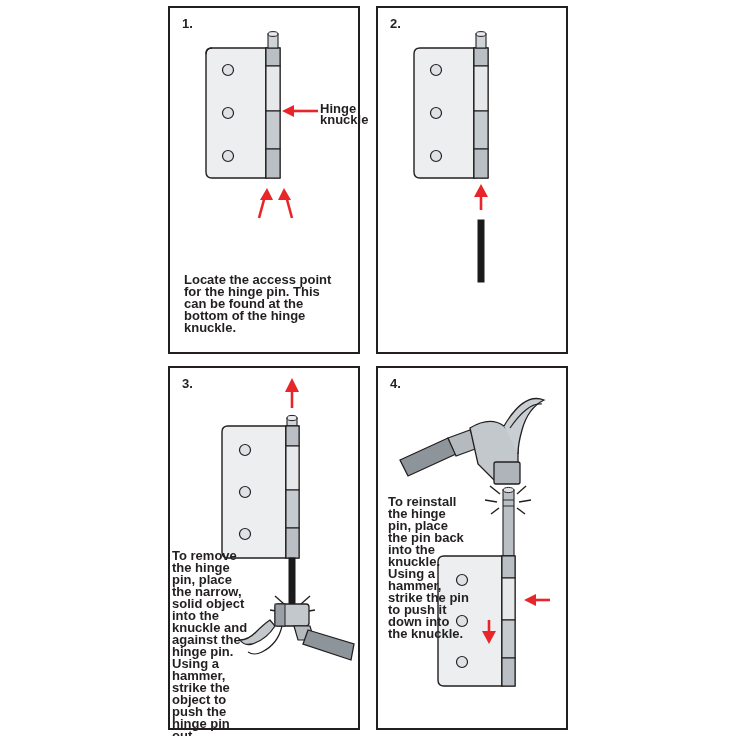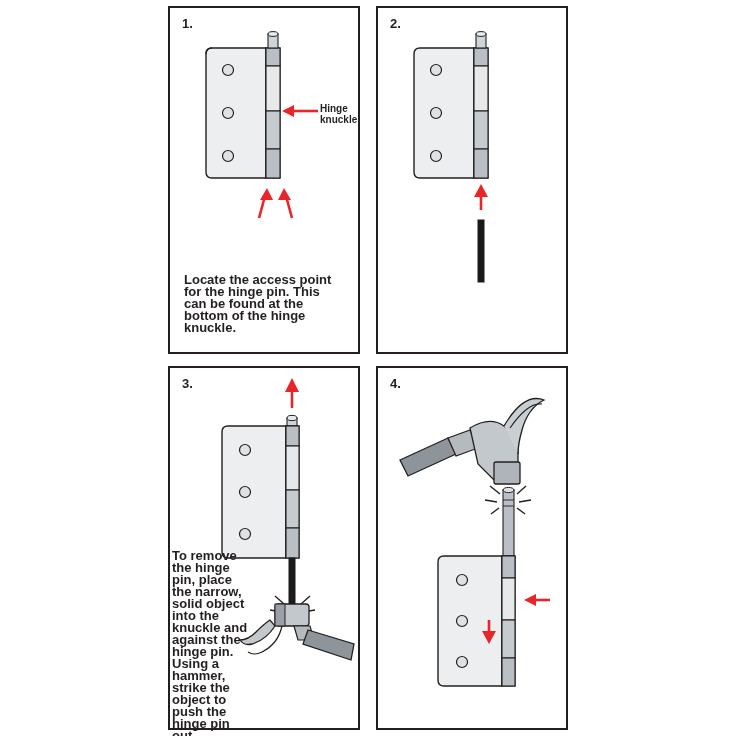--- a/index.html
+++ b/index.html
@@ -41,21 +41,21 @@
   }
   .caption {
     position: absolute;
     font-size: 13px;
     line-height: 12px;
     color: #231f20;
     font-weight: bold;
   }
   .label-small {
     position: absolute;
-    font-size: 10px;
+    font-size: 13px;
     line-height: 10.5px;
     color: #231f20;
     font-weight: bold;
   }
   svg { display: block; }
   .art {
     position: absolute;
     left: 0; top: 0;
   }
 </style>
@@ -234,15 +234,16 @@
         <line x1="172" y1="232" x2="154" y2="232" stroke="#e8262a" stroke-width="2.6"></line>
         <polygon points="146,232 158,226 158,238" fill="#e8262a"></polygon>
       </g>
 
       <g>
         <line x1="111" y1="252" x2="111" y2="268" stroke="#e8262a" stroke-width="2.6"></line>
         <polygon points="111,276 104,263 118,263" fill="#e8262a"></polygon>
       </g>
     </svg>
 
+    <div class="caption" style="left:10px; top:128px; width:82px;">To reinstall the hinge pin, place the pin back into the knuckle. Using a hammer, strike the pin to push it down into the knuckle.</div>
   </div>
 
 </div>
 
 </body></html>

